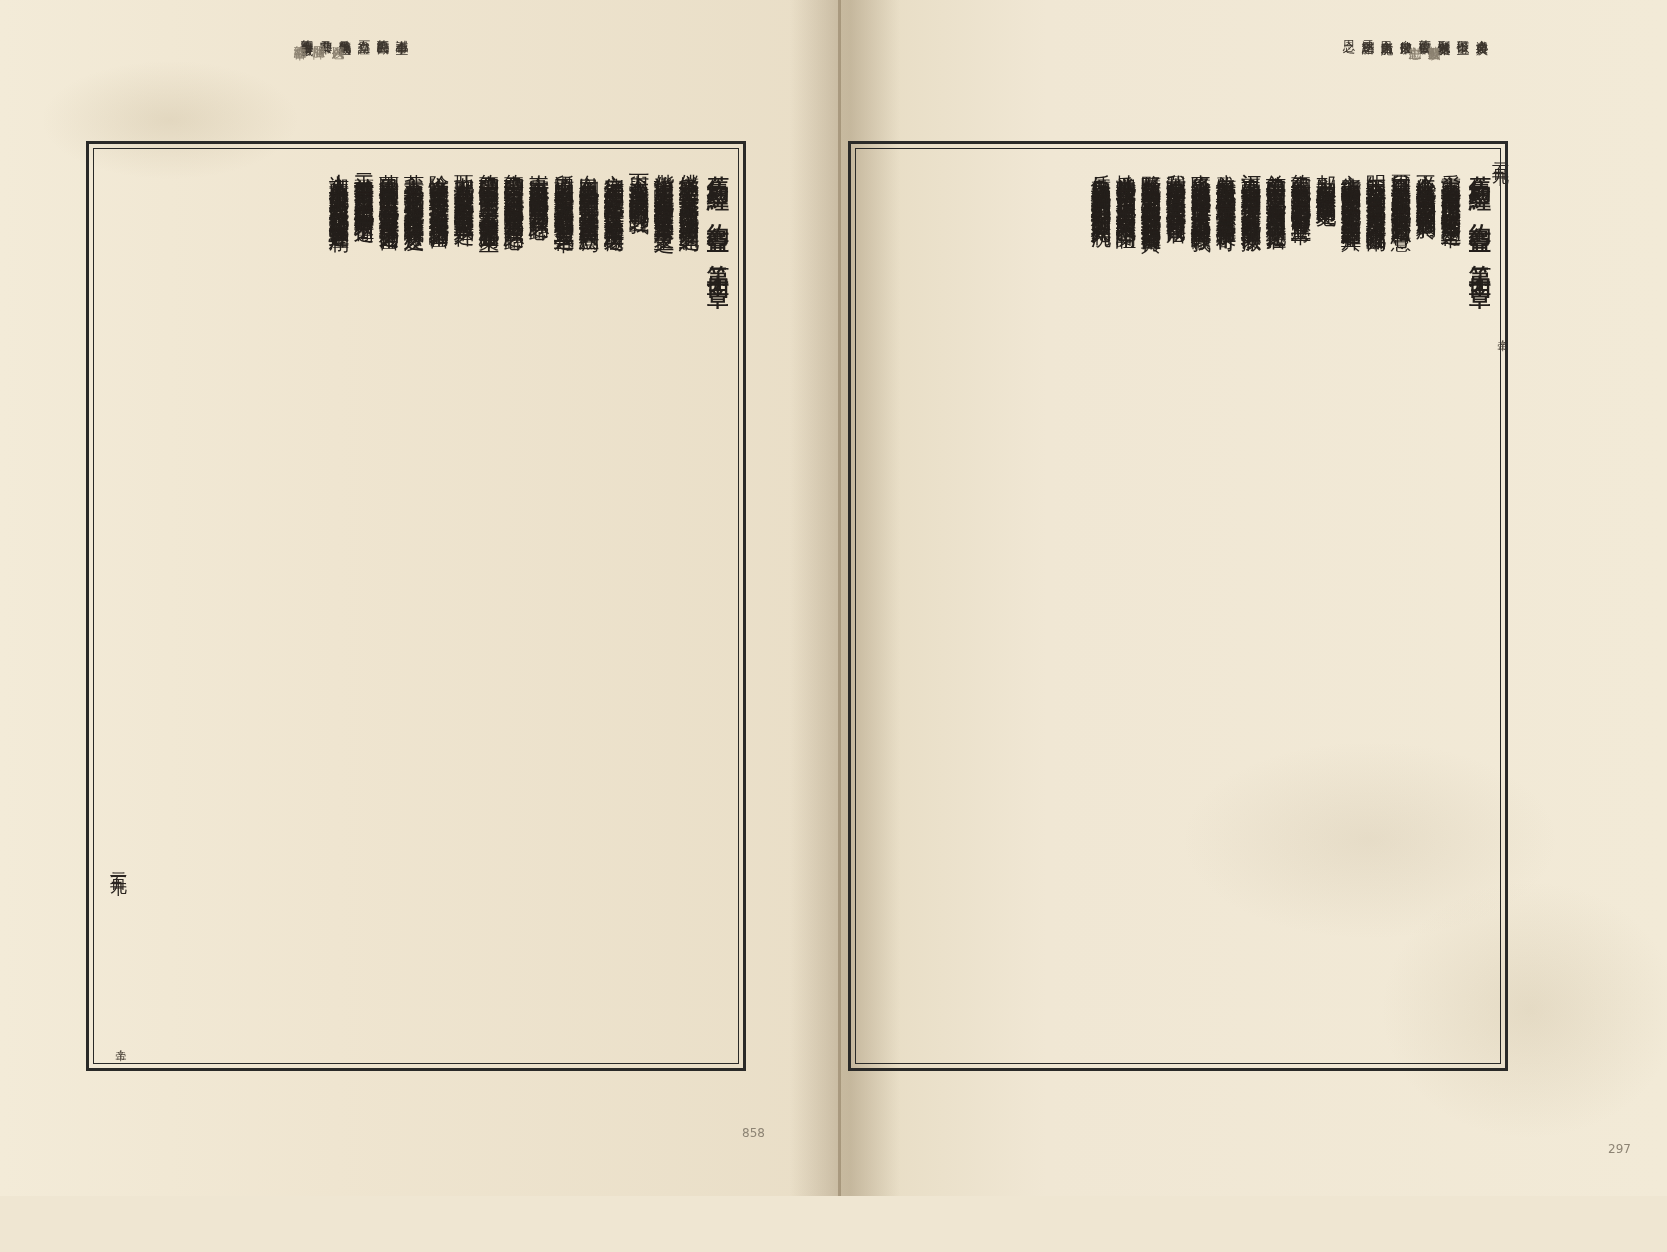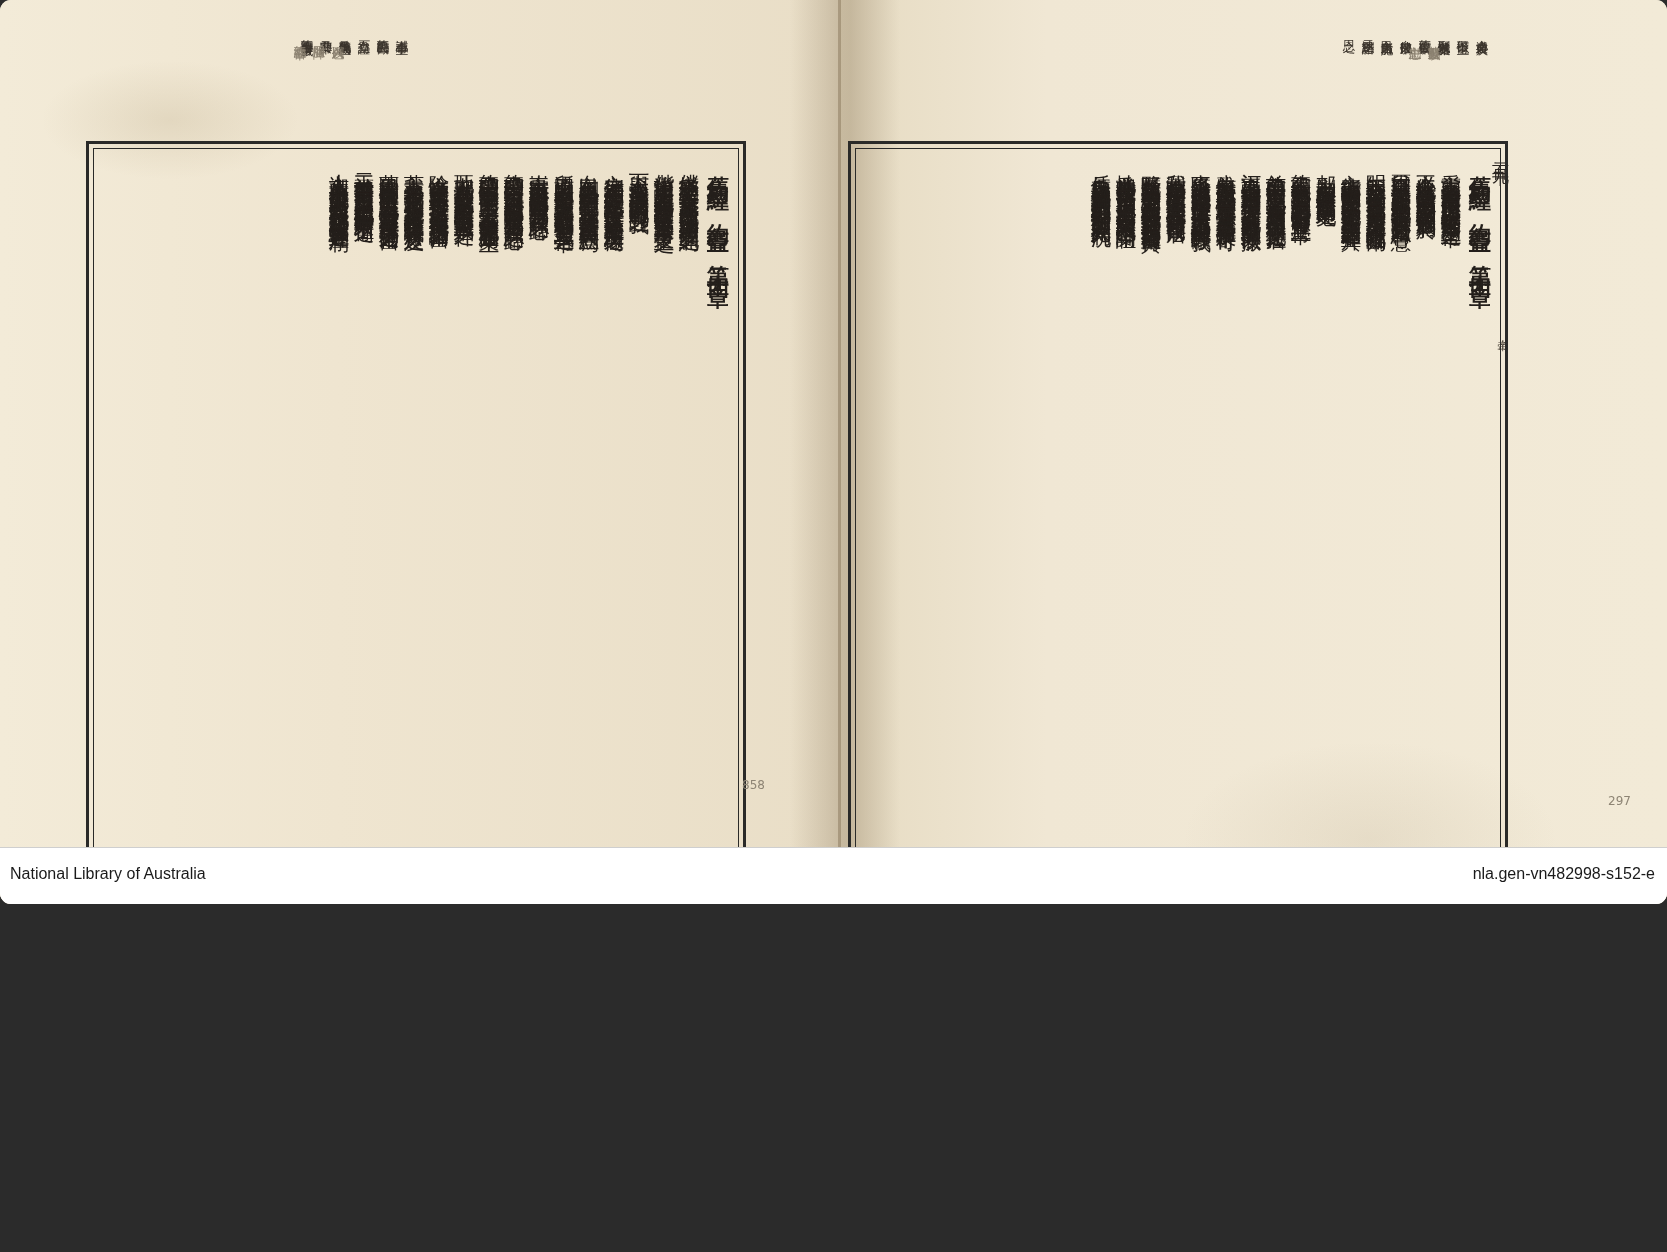--- a/index.html
+++ b/index.html
@@ -10,24 +10,23 @@
   body {
     width: 1667px;
     height: 1252px;
     overflow: hidden;
     font-family: "DejaVu Sans", sans-serif;
   }
 
   #scan {
     position: relative;
     width: 1667px;
-    height: 904px;
+    height: 1252px;
     background: #efe6d2;
     overflow: hidden;
-    border-radius: 11px;
   }
 
   
   .paper {
     position: absolute;
     top: 0;
     height: 1196px;
     background: linear-gradient(90deg,#f3ebd8 0%, #efe5d0 40%, #e9dec7 100%);
   }
   .paper.left  { left: 0;   width: 840px; }
@@ -259,18 +258,14 @@
       <div class="col">蓋主我之上帝導我與我祖父出我爲奴之伊及地行諸大異蹟使我目睹護我於所行之途及</div>
       <div class="col">葡園油果樹園爾食其果故當畏主以誠心眞意奉事主爾祖在河東在伊及所事之神爾當</div>
       <div class="col">二王於爾前不藉爾刃不藉爾弓爾未勞之土地我賜於爾得居其中未植之葡</div>
       <div class="col">人迦南人赫人革迦撒人希未人耶布斯人皆與爾戰我付之於爾手我嘗使大蜂驅逐亞摩利</div>
     </div>
   </div>
 
   <div class="pencil" style="left:742px; bottom:112px;">858</div>
   <div class="pencil" style="left:1608px; bottom:96px;text-align:right;">297</div>
 
-  <div class="bottombar">
-    <div class="lbl left">National Library of Australia</div>
-    <div class="lbl right">nla.gen-vn482998-s152-e</div>
-  </div>
 
 </div>
 
 </body></html>

